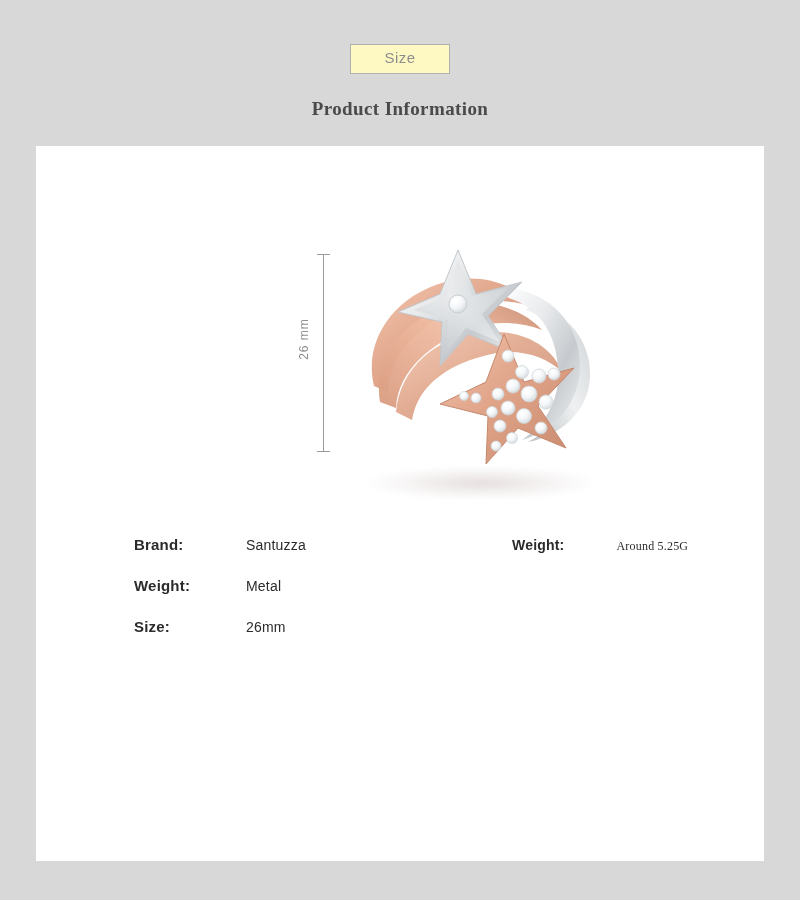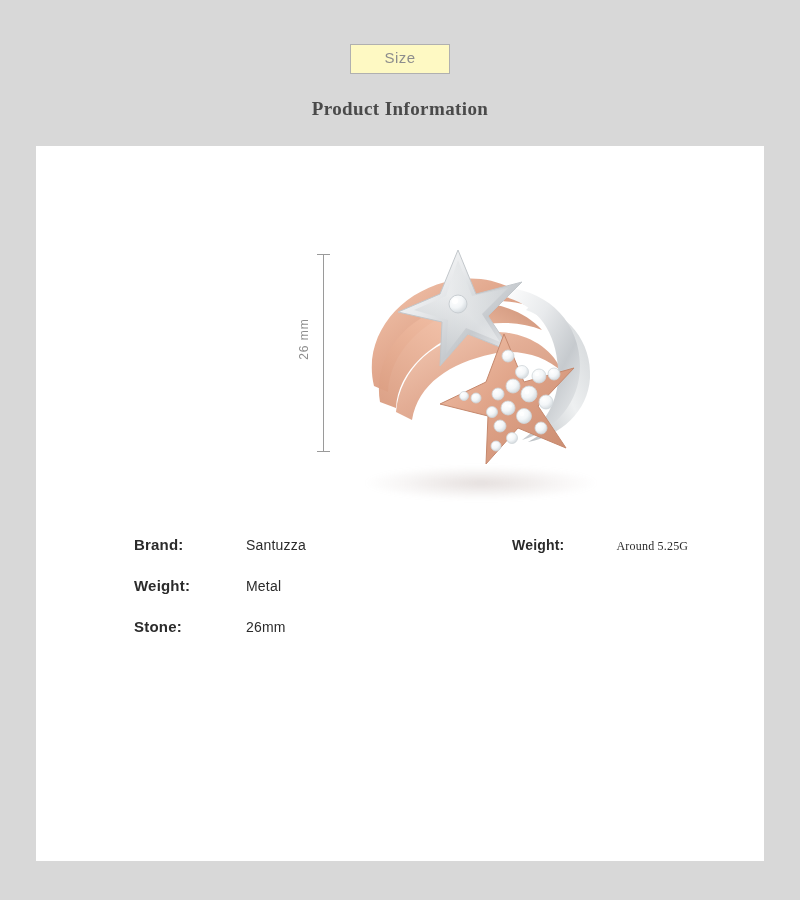--- a/index.html
+++ b/index.html
@@ -276,21 +276,21 @@
         <div class="weight-label">Weight:</div>
         <div class="weight-value">Around 5.25G</div>
       </div>
 
       <div class="spec-row">
         <div class="spec-label">Weight:</div>
         <div class="spec-value">Metal</div>
       </div>
 
       <div class="spec-row">
-        <div class="spec-label">Stone:</div>
+        <div class="spec-label">Size:</div>
         <div class="spec-value">26mm</div>
       </div>
 
 
 
     </div>
   </div>
 </div>
 
 </body></html>

